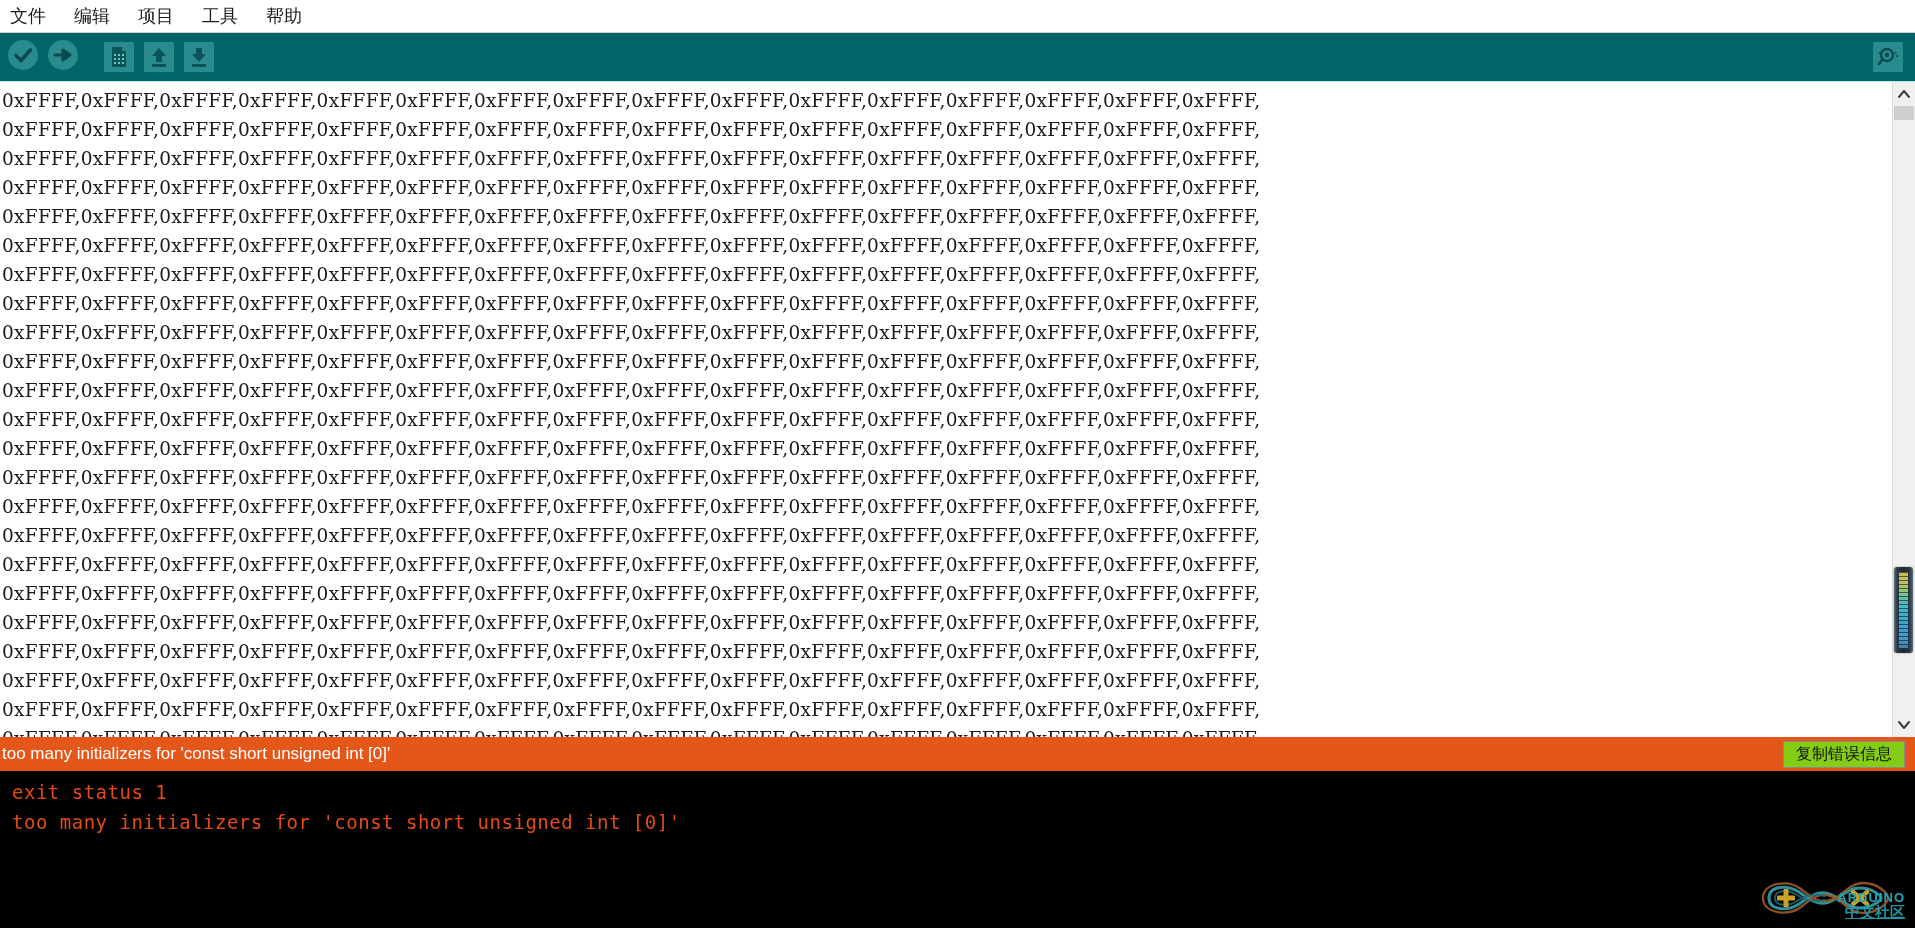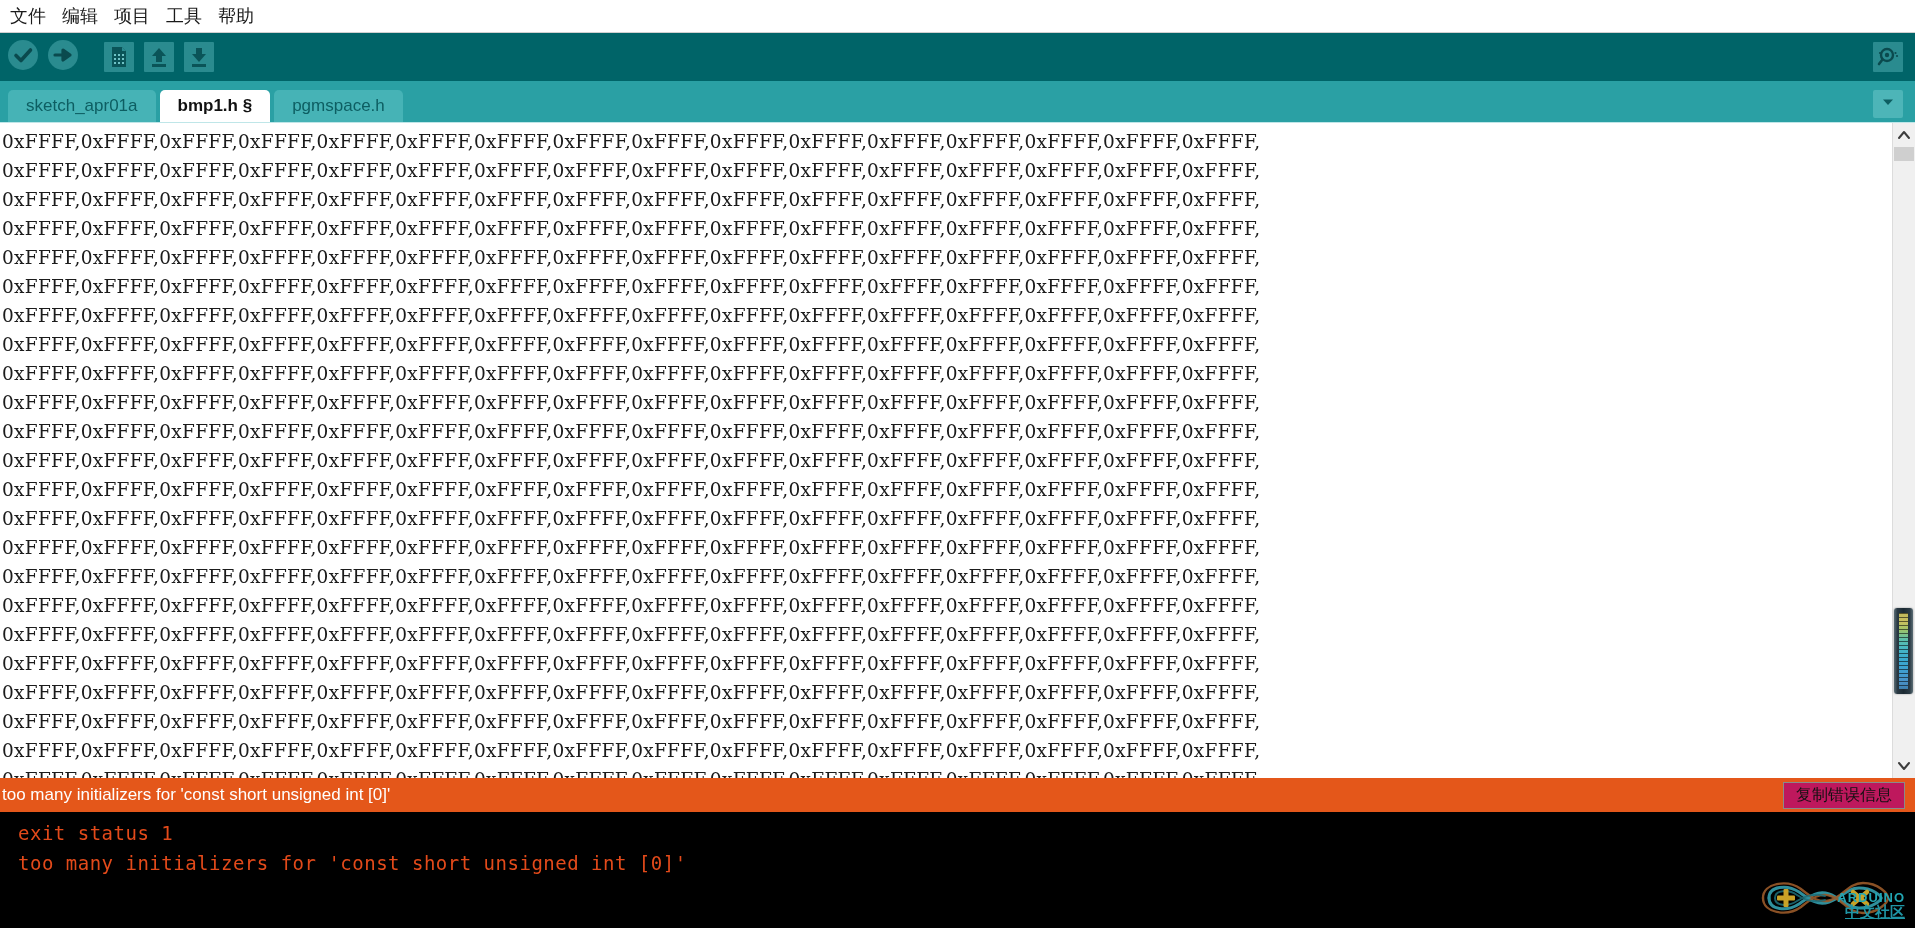--- a/index.html
+++ b/index.html
@@ -24,20 +24,21 @@
   
   .menubar {
     height: 33px;
     background: #ffffff;
     border-bottom: 1px solid #d0d0d0;
     display: flex;
     align-items: center;
     padding-left: 2px;
     flex: 0 0 auto;
     box-sizing: border-box;
+    gap: 12px;
   }
   .menubar-item {
     font-size: 18px;
     color: #1a1a1a;
     padding: 2px 8px 3px 8px;
     cursor: default;
     line-height: 1;
     white-space: nowrap;
   }
 
@@ -222,38 +223,38 @@
     color: #ffffff;
     font-size: 17px;
     white-space: nowrap;
   }
   .copy-btn {
     position: absolute;
     right: 10px;
     top: 4px;
     height: 25px;
     padding: 0 12px;
-    background: #be185d;
+    background: #84cc16;
     border: 1px solid #8a8a8a;
     color: #111111;
     font-size: 16px;
     display: flex;
     align-items: center;
     justify-content: center;
     cursor: pointer;
     white-space: nowrap;
   }
 
   
   .console {
     flex: 1 1 auto;
     background: #000000;
     position: relative;
     overflow: hidden;
-    padding: 6px 0 0 18px;
+    padding: 6px 0 0 12px;
     box-sizing: border-box;
   }
   .console-line {
     font-family: "DejaVu Sans Mono", "Liberation Mono", monospace;
     font-size: 19px;
     line-height: 30px;
     color: #e34a1a;
     white-space: pre;
     letter-spacing: 0.5px;
   }
@@ -367,32 +368,20 @@
           <line x1="6.5" y1="14.5" x2="3" y2="19" stroke="#0a4a4e" stroke-width="2.6" stroke-linecap="round"></line>
           <circle cx="4" cy="8" r="1.1" fill="#0a4a4e"></circle>
           <circle cx="19.5" cy="8" r="1.1" fill="#0a4a4e"></circle>
           <circle cx="21" cy="11" r="1.1" fill="#0a4a4e"></circle>
         </svg>
       </span>
     </div>
 
   </div>
 
-  <div class="tabbar">
-    <div class="tab">sketch_apr01a</div>
-    <div class="tab active">bmp1.h §</div>
-    <div class="tab">pgmspace.h</div>
-    <div class="tab-dropdown">
-      <span>
-        <svg width="18" height="18" viewBox="0 0 18 18">
-          <path d="M4 6.5 L9 12 L14 6.5 Z" fill="#0d5e62"></path>
-        </svg>
-      </span>
-    </div>
-  </div>
 
   <div class="editor-wrap">
     <div class="editor" id="editor">
         <div class="code-line">0xFFFF,0xFFFF,0xFFFF,0xFFFF,0xFFFF,0xFFFF,0xFFFF,0xFFFF,0xFFFF,0xFFFF,0xFFFF,0xFFFF,0xFFFF,0xFFFF,0xFFFF,0xFFFF,</div>
         <div class="code-line">0xFFFF,0xFFFF,0xFFFF,0xFFFF,0xFFFF,0xFFFF,0xFFFF,0xFFFF,0xFFFF,0xFFFF,0xFFFF,0xFFFF,0xFFFF,0xFFFF,0xFFFF,0xFFFF,</div>
         <div class="code-line">0xFFFF,0xFFFF,0xFFFF,0xFFFF,0xFFFF,0xFFFF,0xFFFF,0xFFFF,0xFFFF,0xFFFF,0xFFFF,0xFFFF,0xFFFF,0xFFFF,0xFFFF,0xFFFF,</div>
         <div class="code-line">0xFFFF,0xFFFF,0xFFFF,0xFFFF,0xFFFF,0xFFFF,0xFFFF,0xFFFF,0xFFFF,0xFFFF,0xFFFF,0xFFFF,0xFFFF,0xFFFF,0xFFFF,0xFFFF,</div>
         <div class="code-line">0xFFFF,0xFFFF,0xFFFF,0xFFFF,0xFFFF,0xFFFF,0xFFFF,0xFFFF,0xFFFF,0xFFFF,0xFFFF,0xFFFF,0xFFFF,0xFFFF,0xFFFF,0xFFFF,</div>
         <div class="code-line">0xFFFF,0xFFFF,0xFFFF,0xFFFF,0xFFFF,0xFFFF,0xFFFF,0xFFFF,0xFFFF,0xFFFF,0xFFFF,0xFFFF,0xFFFF,0xFFFF,0xFFFF,0xFFFF,</div>
         <div class="code-line">0xFFFF,0xFFFF,0xFFFF,0xFFFF,0xFFFF,0xFFFF,0xFFFF,0xFFFF,0xFFFF,0xFFFF,0xFFFF,0xFFFF,0xFFFF,0xFFFF,0xFFFF,0xFFFF,</div>

